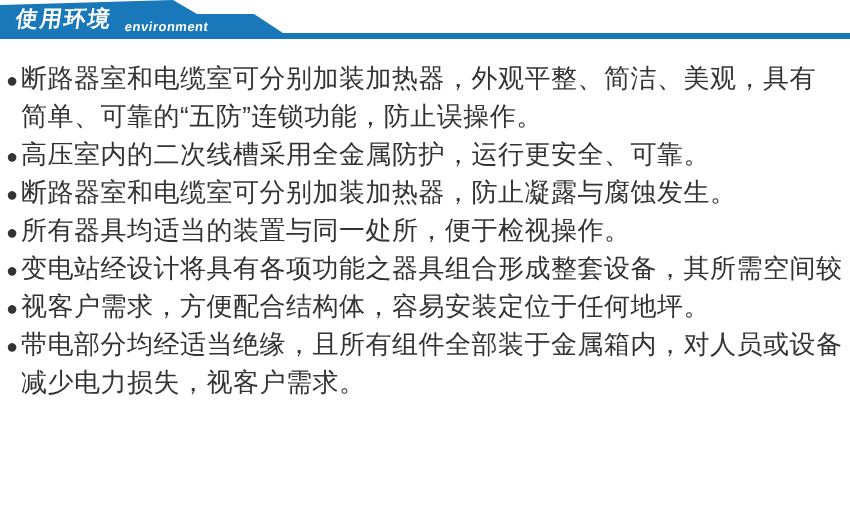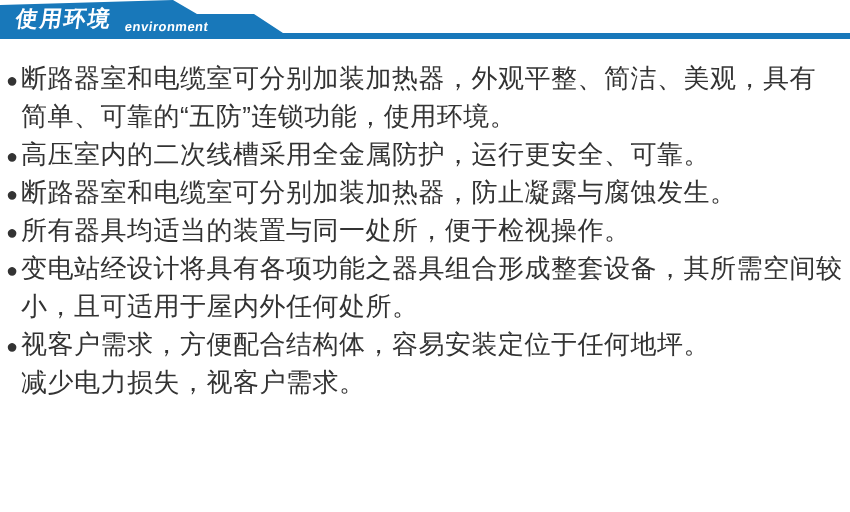--- a/index.html
+++ b/index.html
@@ -45,38 +45,38 @@
     </svg>
     <div class="banner-title">使用环境</div>
     <div class="banner-subtitle">environment</div>
   </div>
 
   <div class="content">
     <div class="line">
       <span class="bullet">●</span><span>断路器室和电缆室可分别加装加热器，外观平整、简洁、美观，具有</span>
     </div>
     <div class="line">
-      <span class="bullet"></span><span>简单、可靠的“五防”连锁功能，使用环境。</span>
+      <span class="bullet"></span><span>简单、可靠的“五防”连锁功能，防止误操作。</span>
     </div>
     <div class="line">
       <span class="bullet">●</span><span>高压室内的二次线槽采用全金属防护，运行更安全、可靠。</span>
     </div>
     <div class="line">
       <span class="bullet">●</span><span>断路器室和电缆室可分别加装加热器，防止凝露与腐蚀发生。</span>
     </div>
     <div class="line">
       <span class="bullet">●</span><span>所有器具均适当的装置与同一处所，便于检视操作。</span>
     </div>
     <div class="line">
       <span class="bullet">●</span><span>变电站经设计将具有各项功能之器具组合形成整套设备，其所需空间较</span>
     </div>
     <div class="line">
-      <span class="bullet"></span><span>小，且可适用于屋内外任何处所。</span>
+      <span class="bullet">●</span><span>视客户需求，方便配合结构体，容易安装定位于任何地坪。</span>
     </div>
     <div class="line">
-      <span class="bullet">●</span><span>视客户需求，方便配合结构体，容易安装定位于任何地坪。</span>
+      <span class="bullet">●</span><span>带电部分均经适当绝缘，且所有组件全部装于金属箱内，对人员或设备</span>
     </div>
     <div class="line">
       <span class="bullet"></span><span>减少电力损失，视客户需求。</span>
     </div>
   </div>
 
 </div>
 
 </body></html>

